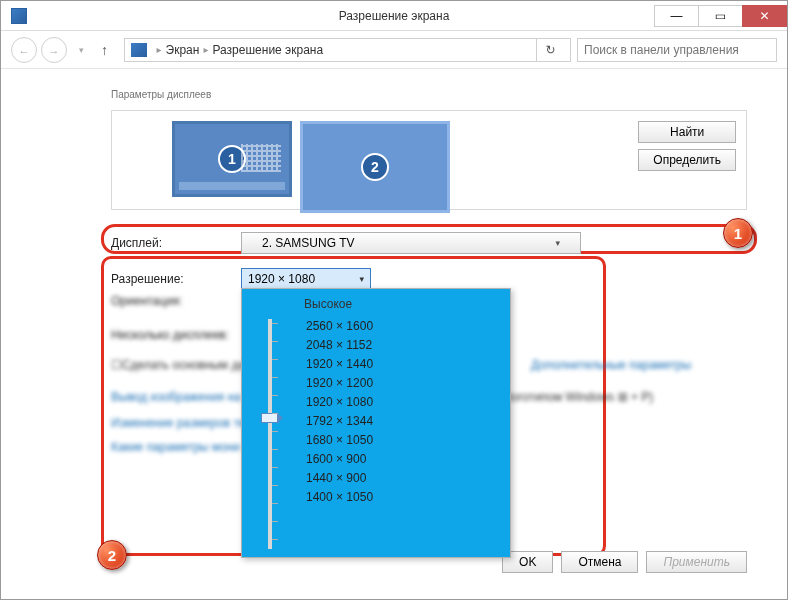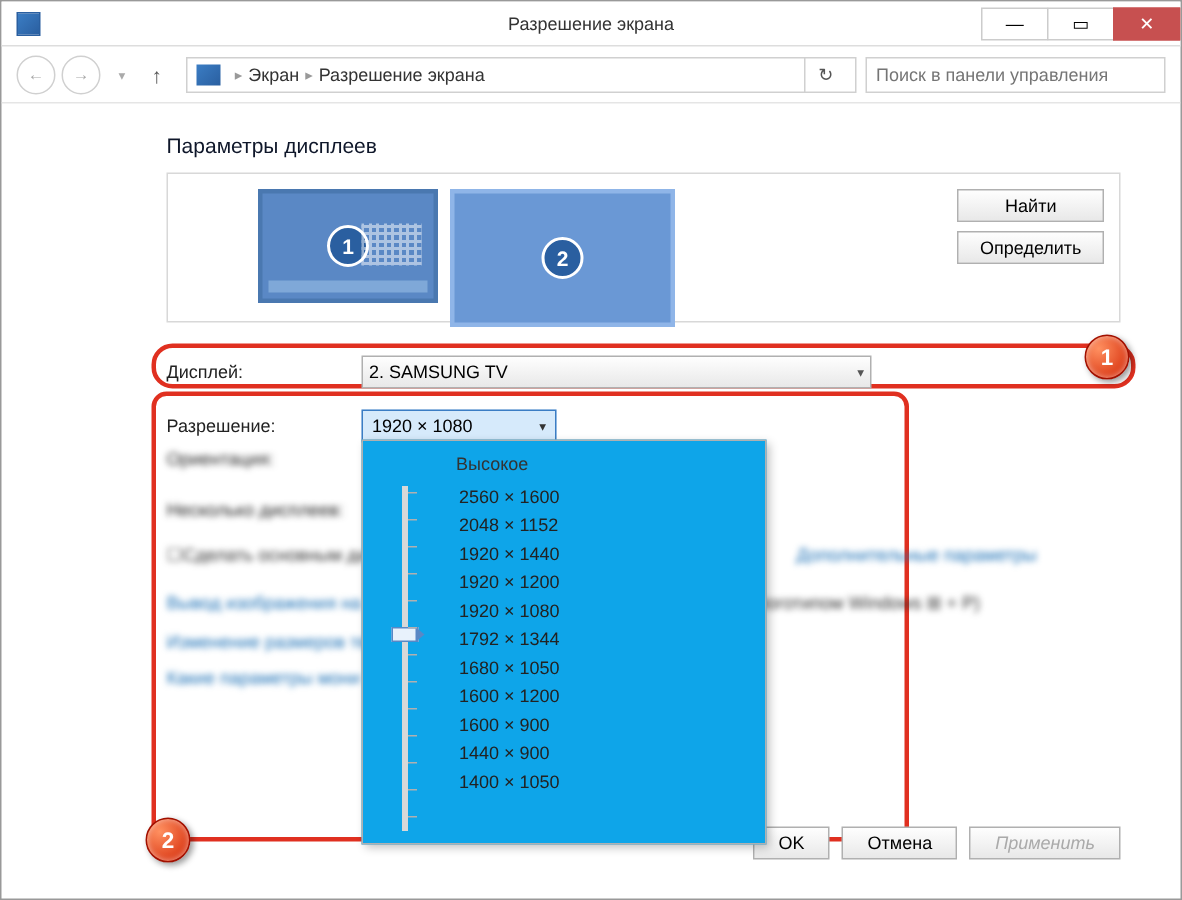--- a/index.html
+++ b/index.html
@@ -13,35 +13,35 @@
 .navbar { height: 38px; display: flex; align-items: center; padding: 0 10px; border-bottom: 1px solid #e5e5e5; }
 .nav-arrow { width: 26px; height: 26px; border: 1px solid #d0d0d0; border-radius: 50%; display: flex; align-items: center; justify-content: center; margin-right: 4px; color: #aaa; font-size: 11px; cursor: pointer; }
 .nav-dd { color: #aaa; font-size: 9px; margin: 0 8px; }
 .nav-up { width: 26px; height: 26px; display: flex; align-items: center; justify-content: center; color: #555; font-size: 14px; cursor: pointer; }
 .address { flex: 1; height: 24px; border: 1px solid #d0d0d0; display: flex; align-items: center; padding: 0 6px; font-size: 12px; color: #333; margin: 0 6px; }
 .address .icon { width: 16px; height: 14px; background: linear-gradient(135deg,#3b7dc4,#2a5fa0); margin-right: 6px; }
 .address .sep { color: #999; margin: 0 4px; font-size: 10px; }
 .refresh { width: 28px; height: 24px; border-left: 1px solid #d0d0d0; display: flex; align-items: center; justify-content: center; margin-left: auto; cursor: pointer; color: #555; }
 .search { width: 200px; height: 24px; border: 1px solid #d0d0d0; padding: 0 6px; font-size: 12px; color: #888; }
 .content { padding: 20px 40px 0 110px; }
-.section-title { color: #0f172a; font-size: 14px; margin-bottom: 10px; }
+.section-title { color: #737373; font-size: 10px; margin-bottom: 10px; }
 .display-area { border: 1px solid #d8d8d8; height: 100px; display: flex; padding: 10px; position: relative; }
 .monitors { display: flex; gap: 8px; margin-left: 50px; }
 .monitor { position: relative; border: 3px solid #4a78b0; background: #5a88c5; display: flex; align-items: center; justify-content: center; }
 .monitor.m1 { width: 120px; height: 76px; }
 .monitor.m2 { width: 150px; height: 92px; border-color: #8fb5e8; background: #6a98d5; }
 .monitor .num { width: 28px; height: 28px; background: #2a5fa0; border: 2px solid #fff; border-radius: 50%; color: #fff; display: flex; align-items: center; justify-content: center; font-size: 14px; font-weight: bold; }
 .monitor.m1 .grid { position: absolute; right: 8px; top: 20px; width: 40px; height: 28px; background: repeating-linear-gradient(0deg,#fff,#fff 2px,transparent 2px,transparent 5px), repeating-linear-gradient(90deg,#fff,#fff 2px,transparent 2px,transparent 5px); opacity: 0.5; }
 .monitor.m1 .task { position: absolute; bottom: 4px; left: 4px; right: 4px; height: 8px; background: #7fa8d8; }
 .side-btns { margin-left: auto; display: flex; flex-direction: column; gap: 6px; }
 .btn { height: 22px; border: 1px solid #b0b0b0; background: linear-gradient(#fefefe,#e8e8e8); font-size: 12px; padding: 0 14px; cursor: pointer; }
 .form-section { margin-top: 18px; position: relative; }
 .form-row { display: flex; align-items: center; height: 30px; font-size: 12px; }
 .form-label { width: 130px; color: #222; }
-.display-select { flex: 1; max-width: 340px; height: 22px; border: 1px solid #b0b0b0; background: linear-gradient(#fefefe,#e8e8e8); font-size: 12px; padding: 0 4px; display: flex; align-items: center; position: relative; }
+.display-select { flex: 1; max-width: 340px; height: 22px; border: 1px solid #b0b0b0; background: linear-gradient(#fefefe,#e8e8e8); font-size: 12px; padding: 0 20px; display: flex; align-items: center; position: relative; }
 .display-select .arrow { margin-left: auto; color: #555; font-size: 9px; }
 .hl1 { position: absolute; top: -4px; left: -10px; right: -10px; height: 30px; border: 3px solid #e03020; border-radius: 14px; pointer-events: none; }
 .hl2 { position: absolute; top: 28px; left: -10px; width: 505px; height: 300px; border: 3px solid #e03020; border-radius: 10px; pointer-events: none; }
 .callout { position: absolute; width: 30px; height: 30px; border-radius: 50%; background: radial-gradient(circle at 30% 30%, #ff9060, #d02000); color: #fff; font-weight: bold; display: flex; align-items: center; justify-content: center; font-size: 15px; box-shadow: 2px 2px 4px rgba(0,0,0,0.4), inset 0 0 4px rgba(255,255,255,0.6); border: 1px solid #a01000; }
 .c1 { top: -10px; right: -6px; }
 .c2 { top: 312px; left: -14px; }
 .res-select { width: 130px; height: 22px; border: 1px solid #3b7dc4; background: #d6eafb; font-size: 12px; padding: 0 6px; display: flex; align-items: center; position: relative; }
 .res-select .arrow { margin-left: auto; font-size: 9px; color: #333; }
 .dropdown { position: absolute; top: 60px; left: 130px; width: 270px; border: 1px solid #b0b0b0; background: #0ea5e9; box-shadow: 2px 2px 6px rgba(0,0,0,0.25); z-index: 20; padding: 8px 10px; }
 .dropdown .title { font-size: 12px; color: #333; margin-bottom: 6px; margin-left: 52px; }
@@ -187,21 +187,20 @@
             </div>
         </div>
         <div class="res-list" id="res-list">
             <div class="res-item">2560 × 1600</div>
             <div class="res-item">2048 × 1152</div>
             <div class="res-item">1920 × 1440</div>
             <div class="res-item">1920 × 1200</div>
             <div class="res-item">1920 × 1080</div>
             <div class="res-item">1792 × 1344</div>
             <div class="res-item">1680 × 1050</div>
-            <div class="res-item">1600 × 1200</div>
             <div class="res-item">1600 × 900</div>
             <div class="res-item">1440 × 900</div>
             <div class="res-item">1400 × 1050</div>
           </div>
       </div>
     </div>
   </div>
 </div>
 
 <div class="bottom-buttons">

